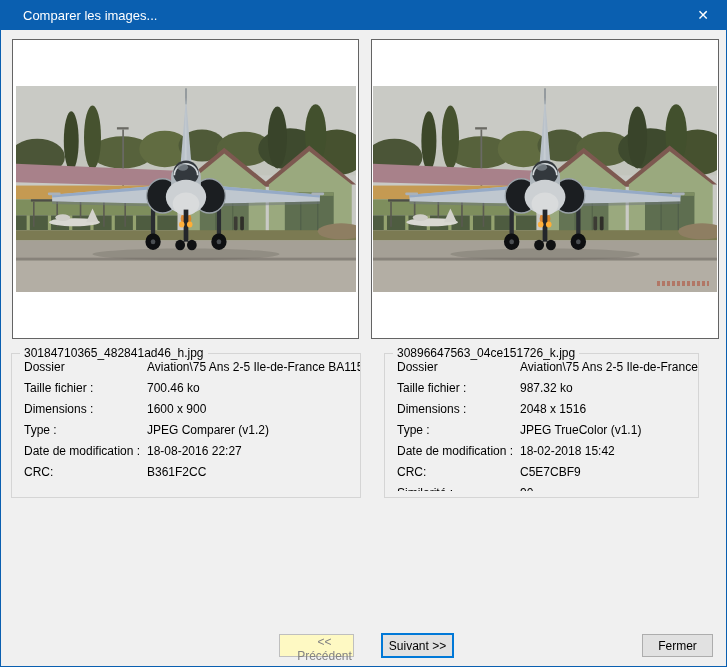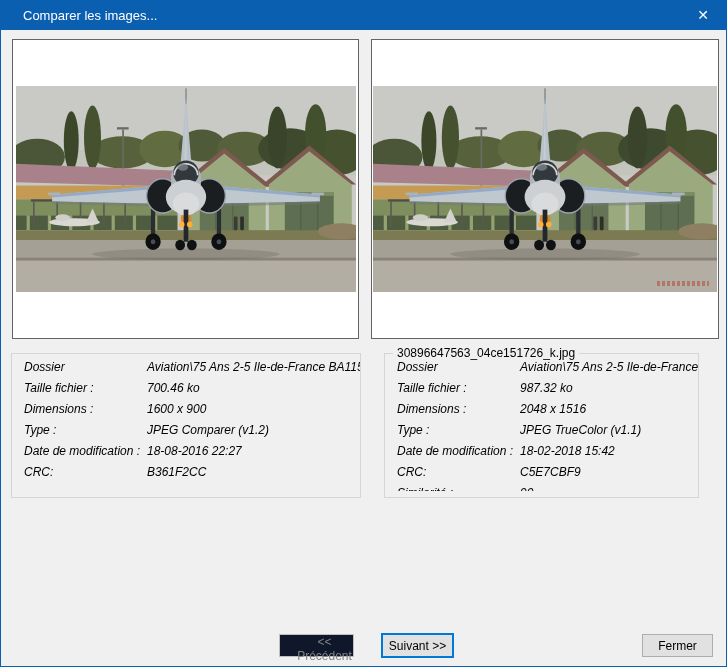--- a/index.html
+++ b/index.html
@@ -22,32 +22,32 @@
   .photo-left{width:340px;height:206px;}
   .photo-right{width:344px;height:206px;}
   .watermark{position:absolute;right:9px;bottom:52px;width:52px;height:5px;opacity:.55;
     background:repeating-linear-gradient(90deg,#b04a33 0 3px,transparent 3px 5px);}
   .groupbox{position:absolute;top:352px;height:145px;border:1px solid #d5d5d5;
     box-sizing:border-box;}
   .gb-left{left:10px;width:350px;}
   .gb-right{left:372px;width:315px;margin-left:11px;}
   .gb-label{position:absolute;top:-8px;left:8px;background:#f0f0f0;padding:0 4px;}
   .gb-body{padding:6px 0 0 12px;overflow:hidden;height:131px;}
-  .meta-row{height:21px;position:relative;font-style:italic;}
+  .meta-row{height:21px;position:relative;}
   .meta-row .mv{position:absolute;left:123px;top:0;white-space:nowrap;}
   .listbox{position:absolute;left:9px;top:503px;width:709px;height:124px;
     background:#fff;border:1px solid #828790;box-sizing:border-box;}
   .thumb-item{position:absolute;left:11px;top:6px;width:92px;text-align:center;}
   .thumb-img{width:56px;height:62px;background:#000;margin:0 auto;position:relative;}
   .thumb-img svg{position:absolute;left:1px;top:15px;width:54px;height:31px;display:block;}
   .thumb-caption{margin-top:4px;font-size:11.5px;line-height:14px;white-space:pre-line;}
   button.btn{position:absolute;box-sizing:border-box;height:23px;padding:0;
     font-family:"Liberation Sans",sans-serif;font-size:12px;color:#000;
     background:#e1e1e1;border:1px solid #adadad;}
-  button.prev{left:278px;top:633px;width:75px;background:#0f172a;
+  button.prev{left:278px;top:633px;width:75px;background:#fef9c3;
     color:#838383;border-color:#bfbfbf;padding-left:16px;}
   button.next{left:380px;top:632px;width:73px;height:25px;border:2px solid #0078d7;}
   button.fermer{left:641px;top:633px;width:71px;}
   .defs-holder{position:absolute;width:0;height:0;overflow:hidden;}
 </style>
 </head>
 <body>
 
 <div class="window">
 
@@ -164,20 +164,21 @@
   </div>
 
   <div class="imgpanel right">
     <svg class="photo photo-right" viewBox="0 0 320 180" preserveAspectRatio="none">
         <use href="#scene"></use>
       </svg>
     <div class="watermark"></div>
   </div>
 
   <div class="groupbox gb-left">
+    <span class="gb-label">30184710365_482841ad46_h.jpg</span>
     <div class="gb-body">
 
         <div class="meta-row">
           <span class="ml">Dossier</span>
           <span class="mv">Aviation\75 Ans 2-5 Ile-de-France BA115\</span>
         </div>
 
         <div class="meta-row">
           <span class="ml">Taille fichier :</span>
           <span class="mv">700.46 ko</span>

